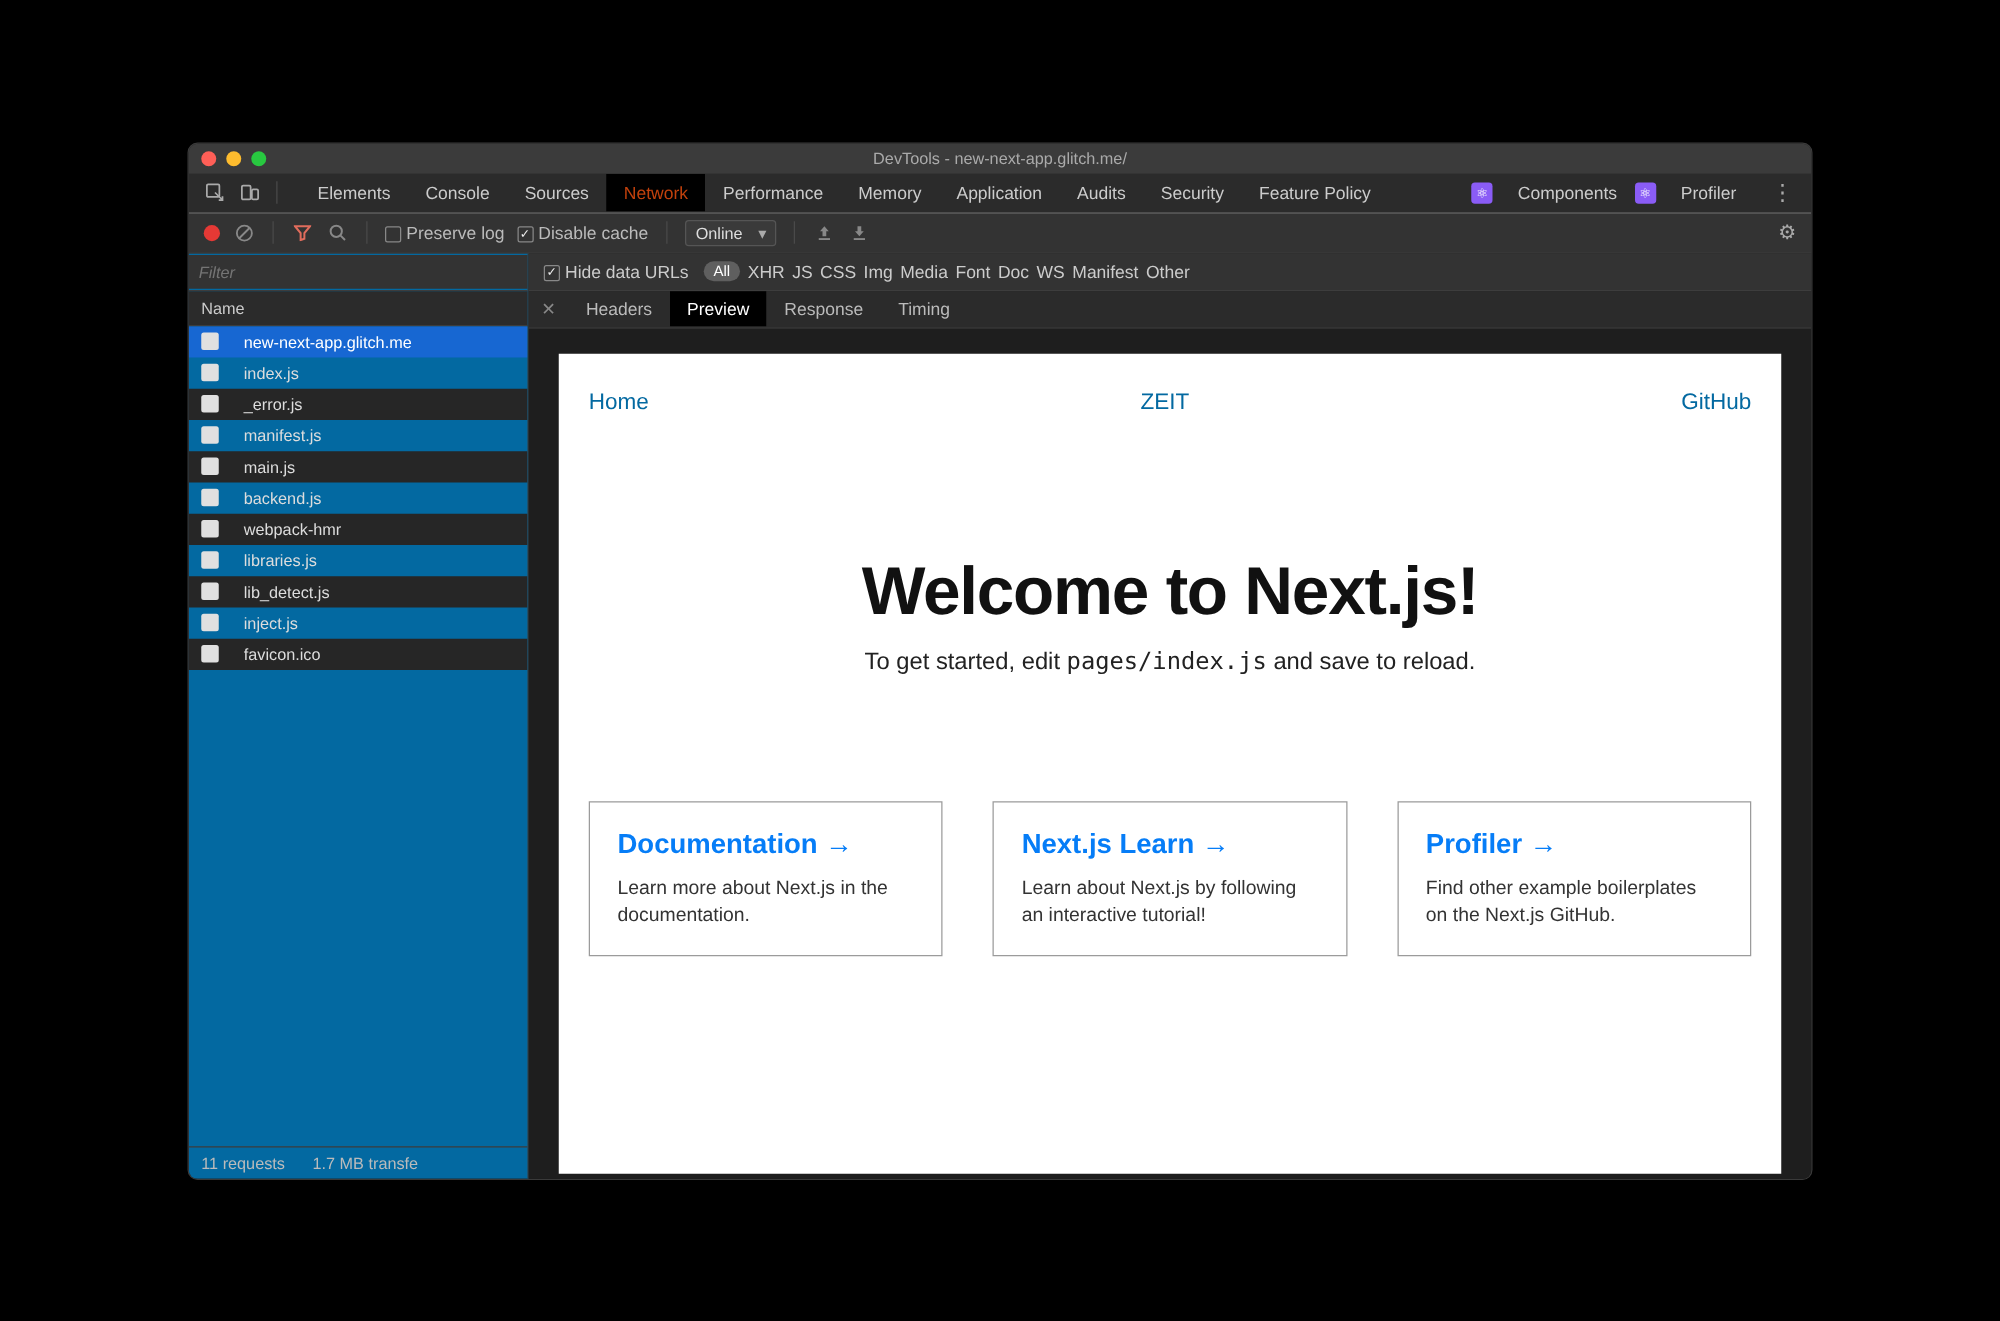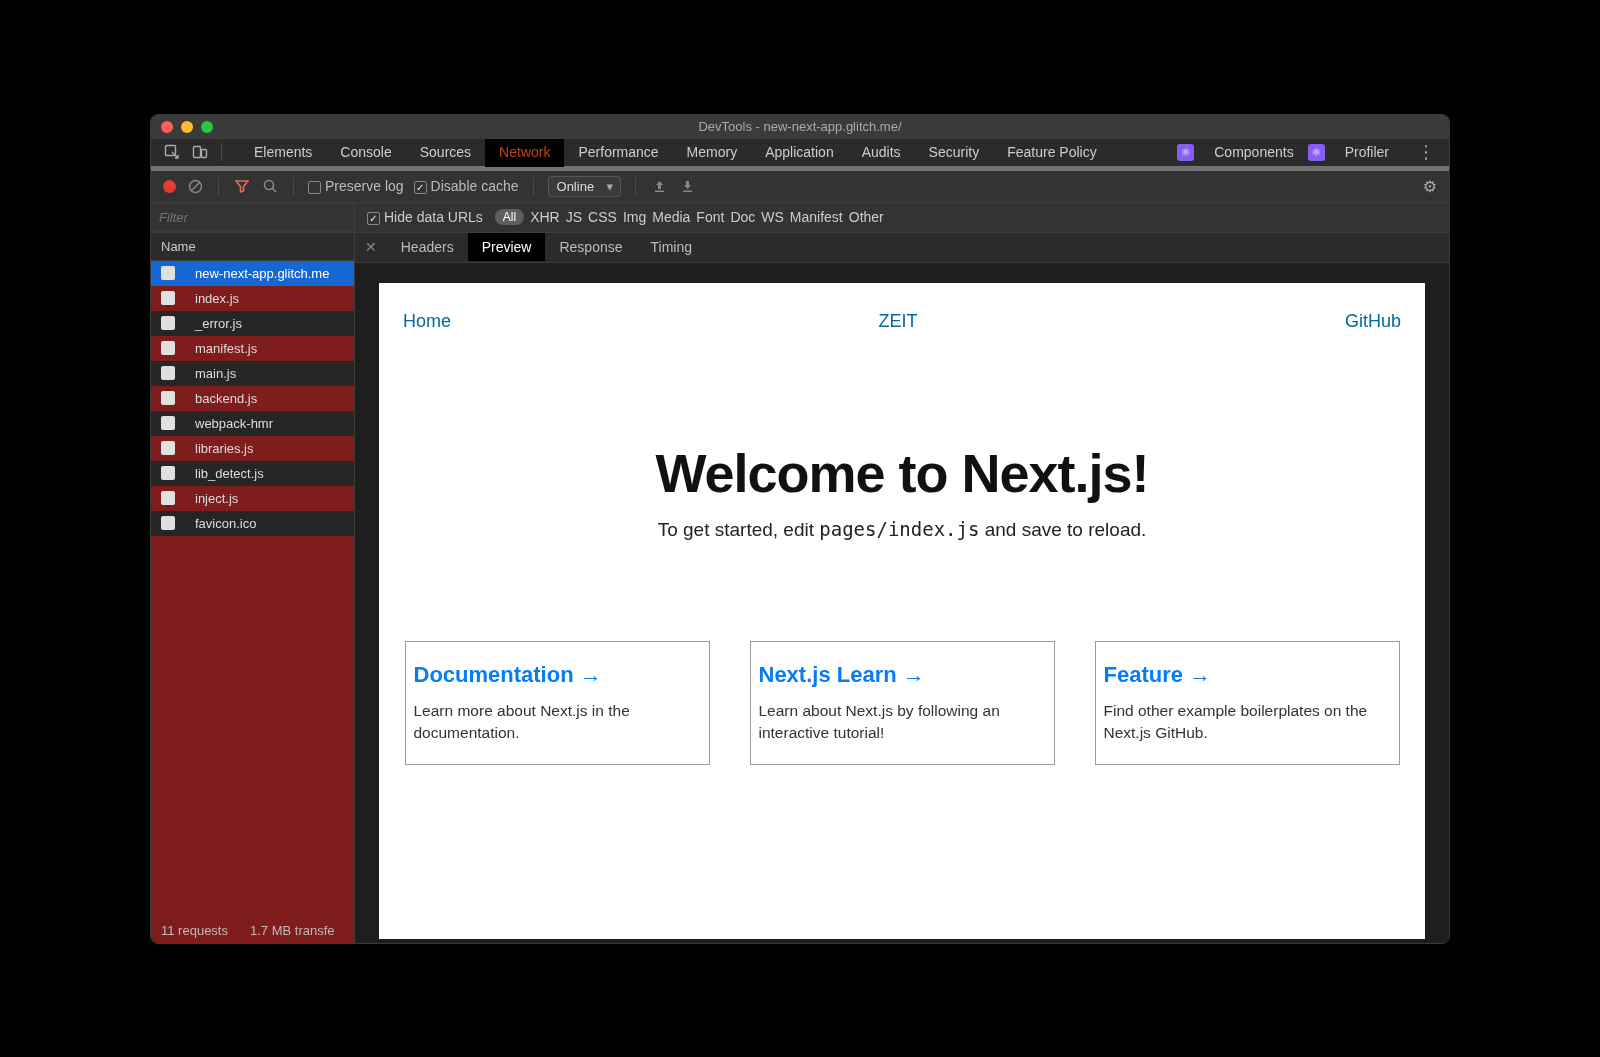--- a/index.html
+++ b/index.html
@@ -40,21 +40,21 @@
   .titletext {
     position: absolute; left: 0; right: 0; text-align: center;
     font-size: 13px; color: #aaa; pointer-events: none;
   }
 
   .tabsbar {
     height: 32px;
     background: #2b2b2b;
     display: flex; align-items: center;
     padding-left: 10px;
-    border-bottom: 5px solid #737373;
+    border-bottom: 1px solid #737373;
   }
   .tabsbar .icn {
     width: 22px; height: 22px;
     display: flex; align-items: center; justify-content: center;
     color: #aaa;
     margin-right: 6px;
   }
   .tabsbar .tabs { display: flex; margin-left: 14px; }
   .tabsbar .tab {
     padding: 7px 14px;
@@ -87,21 +87,21 @@
   .toolbar .iconbtn { width:18px;height:18px;display:flex;align-items:center;justify-content:center;color:#888;cursor:pointer;}
   .chk { width:13px;height:13px;border:1px solid #888;border-radius:2px;display:inline-flex;align-items:center;justify-content:center;margin-right:4px;vertical-align:middle;}
   .chk.checked::after{content:"✓";font-size:10px;color:#eee;}
   .sep { width:1px;height:18px;background:#4a4a4a;margin:0 4px; }
   .sel { background:#3a3a3a;border:1px solid #555;border-radius:3px;padding:2px 26px 2px 8px;position:relative;color:#ddd;font-size:13px;}
   .sel::after{content:"▾";position:absolute;right:7px;top:2px;color:#aaa;}
   .gear{ margin-left:auto;color:#aaa;font-size:16px;cursor:pointer; }
 
   .body { flex:1; display:flex; min-height:0; }
 
-  .sidebar { width:204px; background:#7f1d1d; display:flex;flex-direction:column;border-right:1px solid #3d3d3d; }
+  .sidebar { width:272px; background:#0369a1; display:flex;flex-direction:column;border-right:1px solid #3d3d3d; }
   .filter-row{height:30px;display:flex;align-items:center;border-bottom:1px solid #3d3d3d;}
   .filter-input{flex:1;background:#333;border:none;outline:none;color:#aaa;font-size:13px;font-style:italic;padding:6px 8px;}
   .name-hdr{height:28px;padding:0 10px;display:flex;align-items:center;font-size:13px;color:#ccc;border-bottom:1px solid #3d3d3d;background:#2b2b2b;}
   .reqlist{flex:1;overflow:auto;}
   .req{display:flex;align-items:center;gap:20px;padding:5px 10px;font-size:13px;color:#ddd;cursor:pointer;}
   .req:nth-child(odd){background:#262626;}
   .req.selected{background:#1767d2;color:#fff;}
   .req .ico{width:14px;height:14px;background:#e0e0e0;border-radius:2px;}
   .footer{height:26px;border-top:1px solid #3d3d3d;display:flex;align-items:center;gap:22px;padding:0 10px;font-size:13px;color:#bbb;}
 
@@ -120,21 +120,21 @@
 
   .preview{flex:1;background:#1e1e1e;padding:20px 24px 4px 24px;}
   .page{background:#fff;color:#111;width:100%;height:100%;overflow:hidden;font-family:-apple-system,Helvetica,Arial,sans-serif;padding:28px 24px;}
   .nav{display:flex;justify-content:space-between;font-size:18px;}
   .nav a{color:#0369a1;text-decoration:none;cursor:pointer;}
   .hero{text-align:center;margin-top:110px;}
   .hero h1{font-size:54px;font-weight:700;letter-spacing:-1px;}
   .hero p{font-size:19px;margin-top:14px;color:#222;}
   .hero code{font-family:ui-monospace,Menlo,monospace;}
   .cards{display:flex;gap:40px;margin-top:100px;justify-content:center;}
-  .card{border:1px solid #9b9b9b;padding:20px 8px;width:305px;min-height:120px;cursor:pointer;}
+  .card{border:1px solid #9b9b9b;padding:20px 22px;width:305px;min-height:120px;cursor:pointer;}
   .card h3{color:#067df7;font-size:22px;font-weight:700;margin-bottom:12px;}
   .card p{font-size:15.5px;color:#333;line-height:1.45;}
   svg{display:block;}
 </style>
 </head>
 <body>
 
 <div class="window">
 
   <div class="titlebar">
@@ -326,21 +326,21 @@
           <div class="cards" id="cards">
               <div class="card">
                 <h3>Documentation →</h3>
                 <p>Learn more about Next.js in the documentation.</p>
               </div>
               <div class="card">
                 <h3>Next.js Learn →</h3>
                 <p>Learn about Next.js by following an interactive tutorial!</p>
               </div>
               <div class="card">
-                <h3>Feature →</h3>
+                <h3>Profiler →</h3>
                 <p>Find other example boilerplates on the Next.js GitHub.</p>
               </div>
             </div>
         </div>
       </div>
     </div>
 
   </div>
 </div>
 

